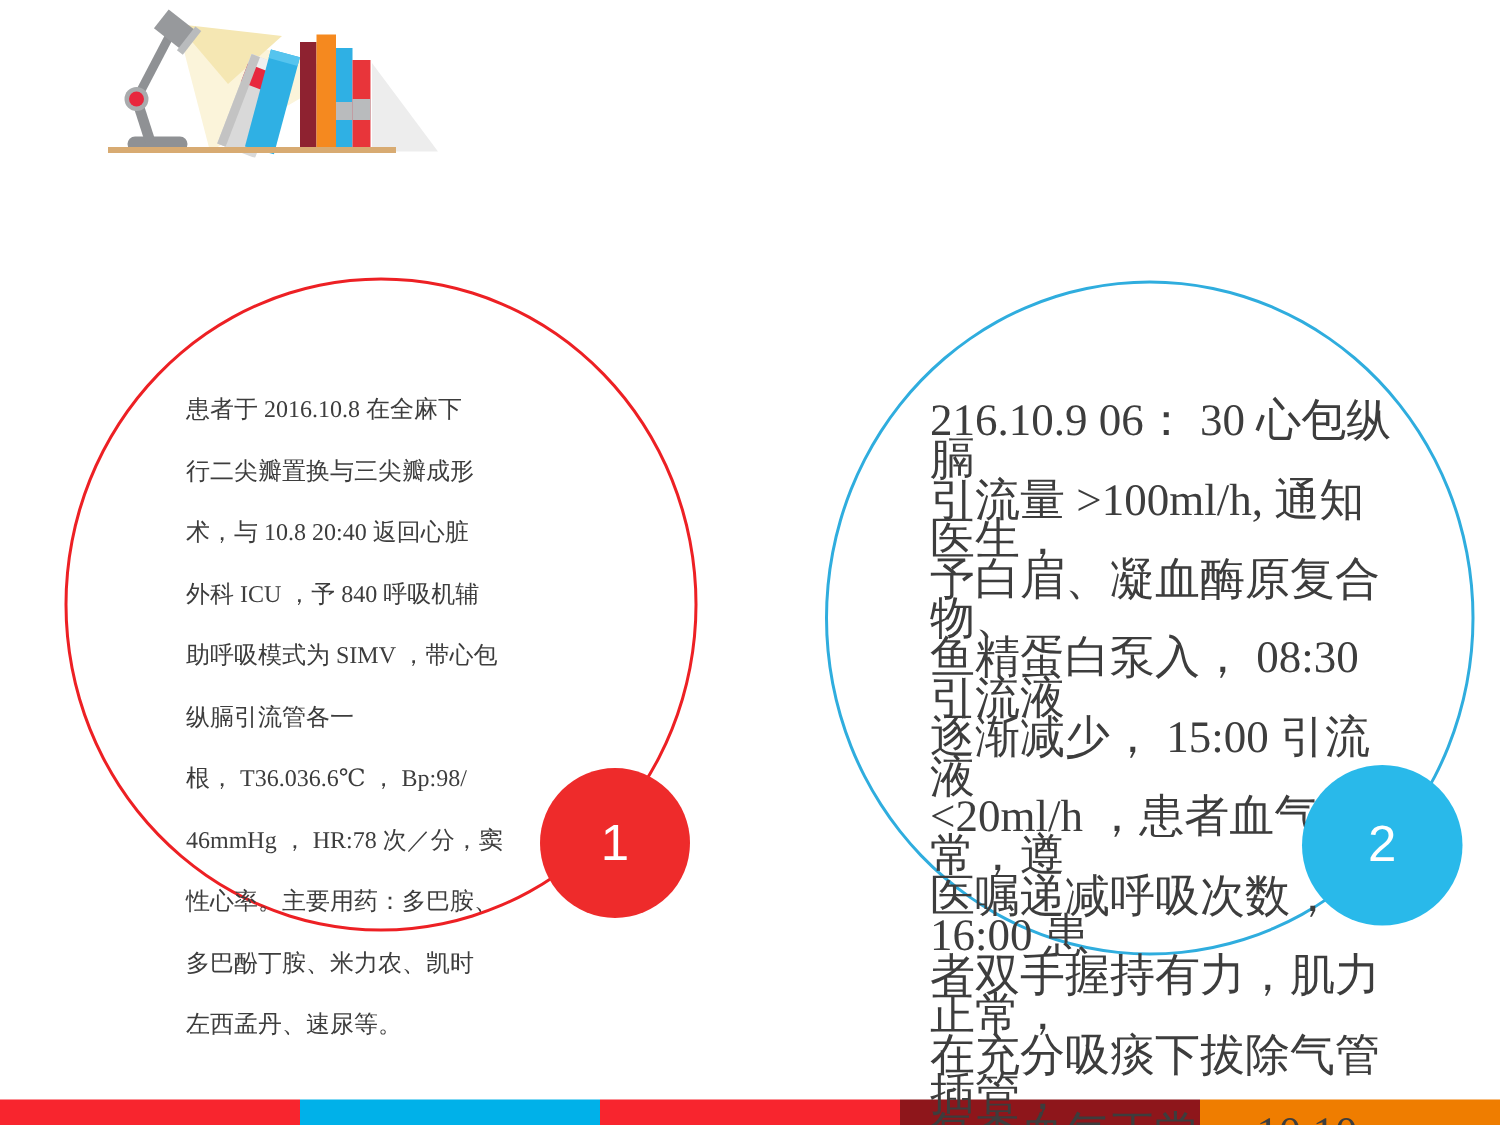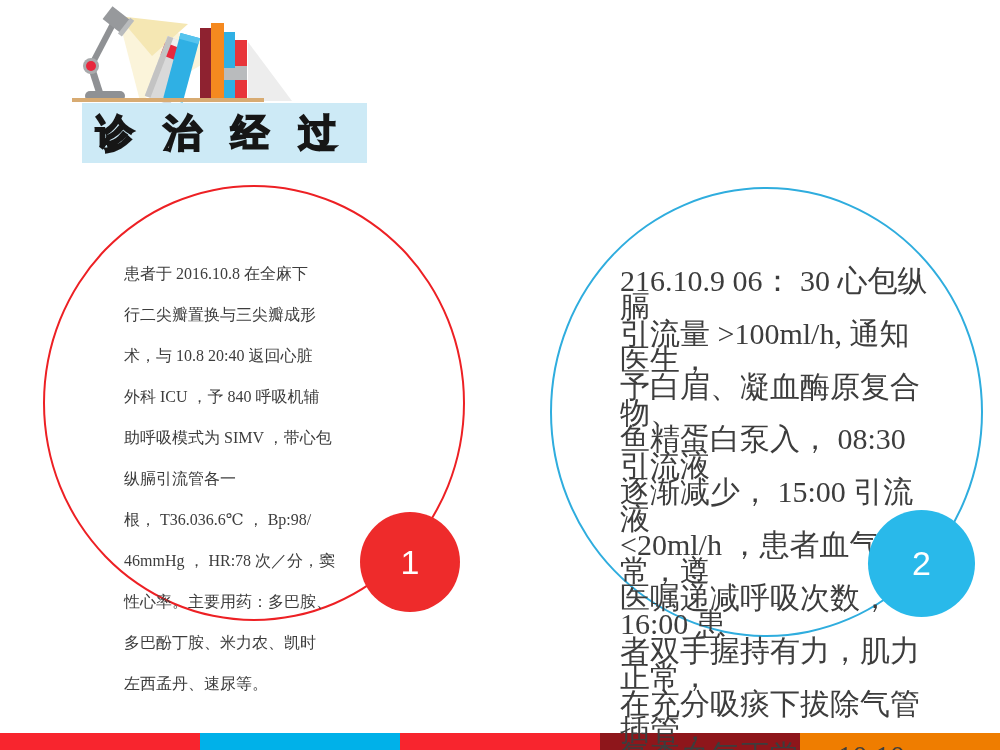--- a/index.html
+++ b/index.html
@@ -75,23 +75,20 @@
       <rect x="140" y="28" width="11" height="72" fill="#8e2230"></rect>
       <rect x="151" y="23" width="13" height="77" fill="#f5891f"></rect>
       <rect x="164" y="32" width="11" height="68" fill="#2fb0e4"></rect>
       <rect x="164" y="68" width="11" height="12" fill="#b9bbbd"></rect>
       <rect x="175" y="40" width="12" height="60" fill="#e8353a"></rect>
       <rect x="175" y="66" width="12" height="14" fill="#b9bbbd"></rect>
     </g>
     <rect x="12" y="98" width="192" height="4" fill="#d8ab72"></rect>
   </svg>
 
-  <div class="title-bar">
-    <span class="title-text">诊 治 经 过</span>
-  </div>
 
   <section>
     <div class="circle circle-1"></div>
     <p class="bubble-text text-1">患者于 2016.10.8 在全麻下
 行二尖瓣置换与三尖瓣成形
 术，与 10.8 20:40 返回心脏
 外科 ICU ，予 840 呼吸机辅
 助呼吸模式为 SIMV ，带心包
 纵膈引流管各一
 根， T36.036.6℃ ， Bp:98/

